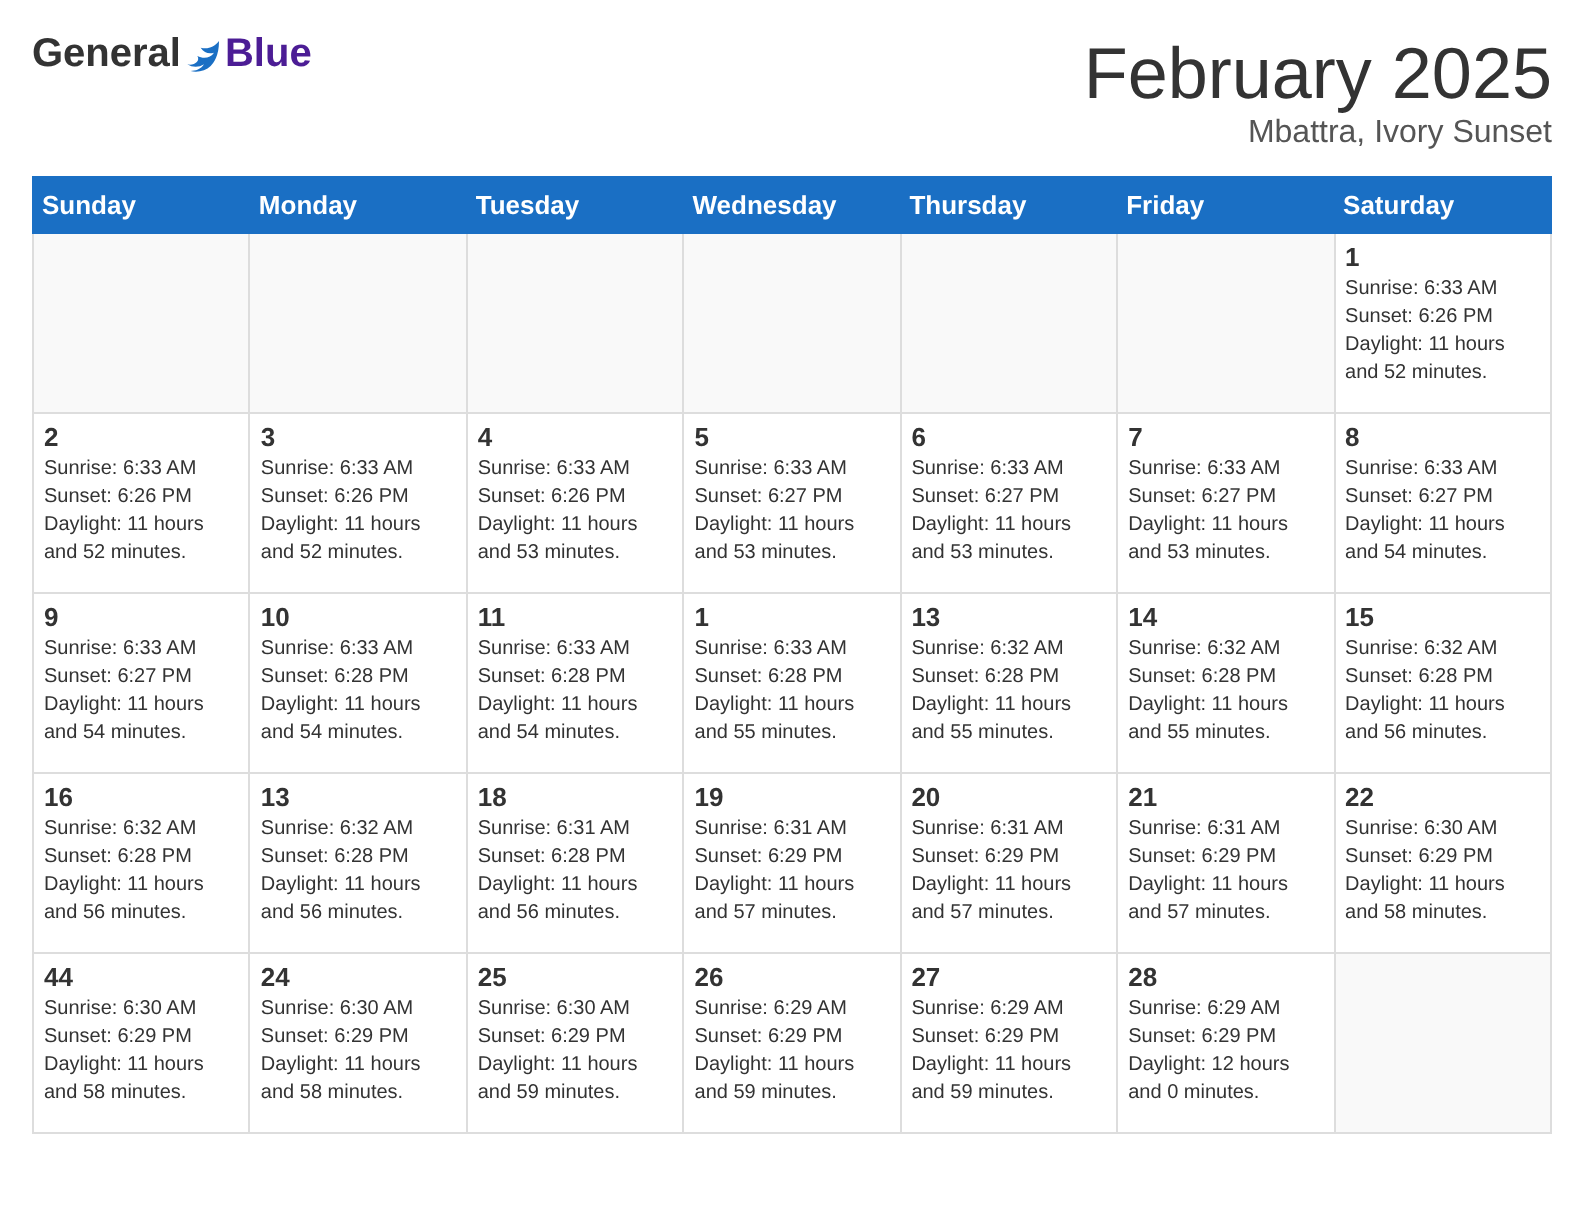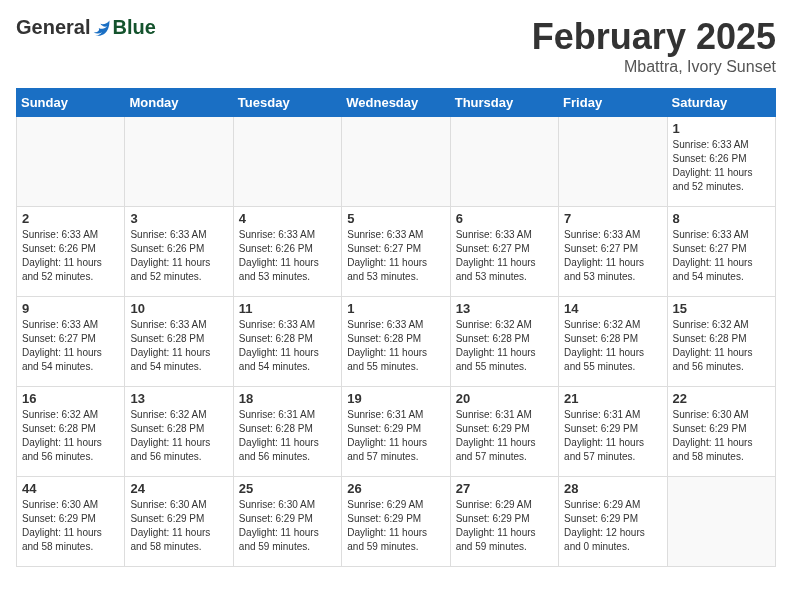--- a/index.html
+++ b/index.html
@@ -22,32 +22,32 @@
       flex-direction: column;
       align-items: flex-start;
     }
     .logo-text {
       display: flex;
       align-items: center;
       font-size: 20px;
       font-weight: bold;
     }
     .logo-general { color: #333; }
-    .logo-blue { color: #14532d; }
+    .logo-blue { color: #4c1d95; }
     .logo-bird {
       width: 20px;
       height: 20px;
       margin-left: 2px;
     }
     .title-area {
       text-align: right;
     }
     .cal-title {
       font-size: 36px;
-      font-weight: bold;
+      font-weight: normal;
       color: #333;
     }
     .cal-subtitle {
       font-size: 16px;
       color: #555;
     }
     .calendar {
       width: 100%;
       border-collapse: collapse;
       border: 1px solid #0369a1;

